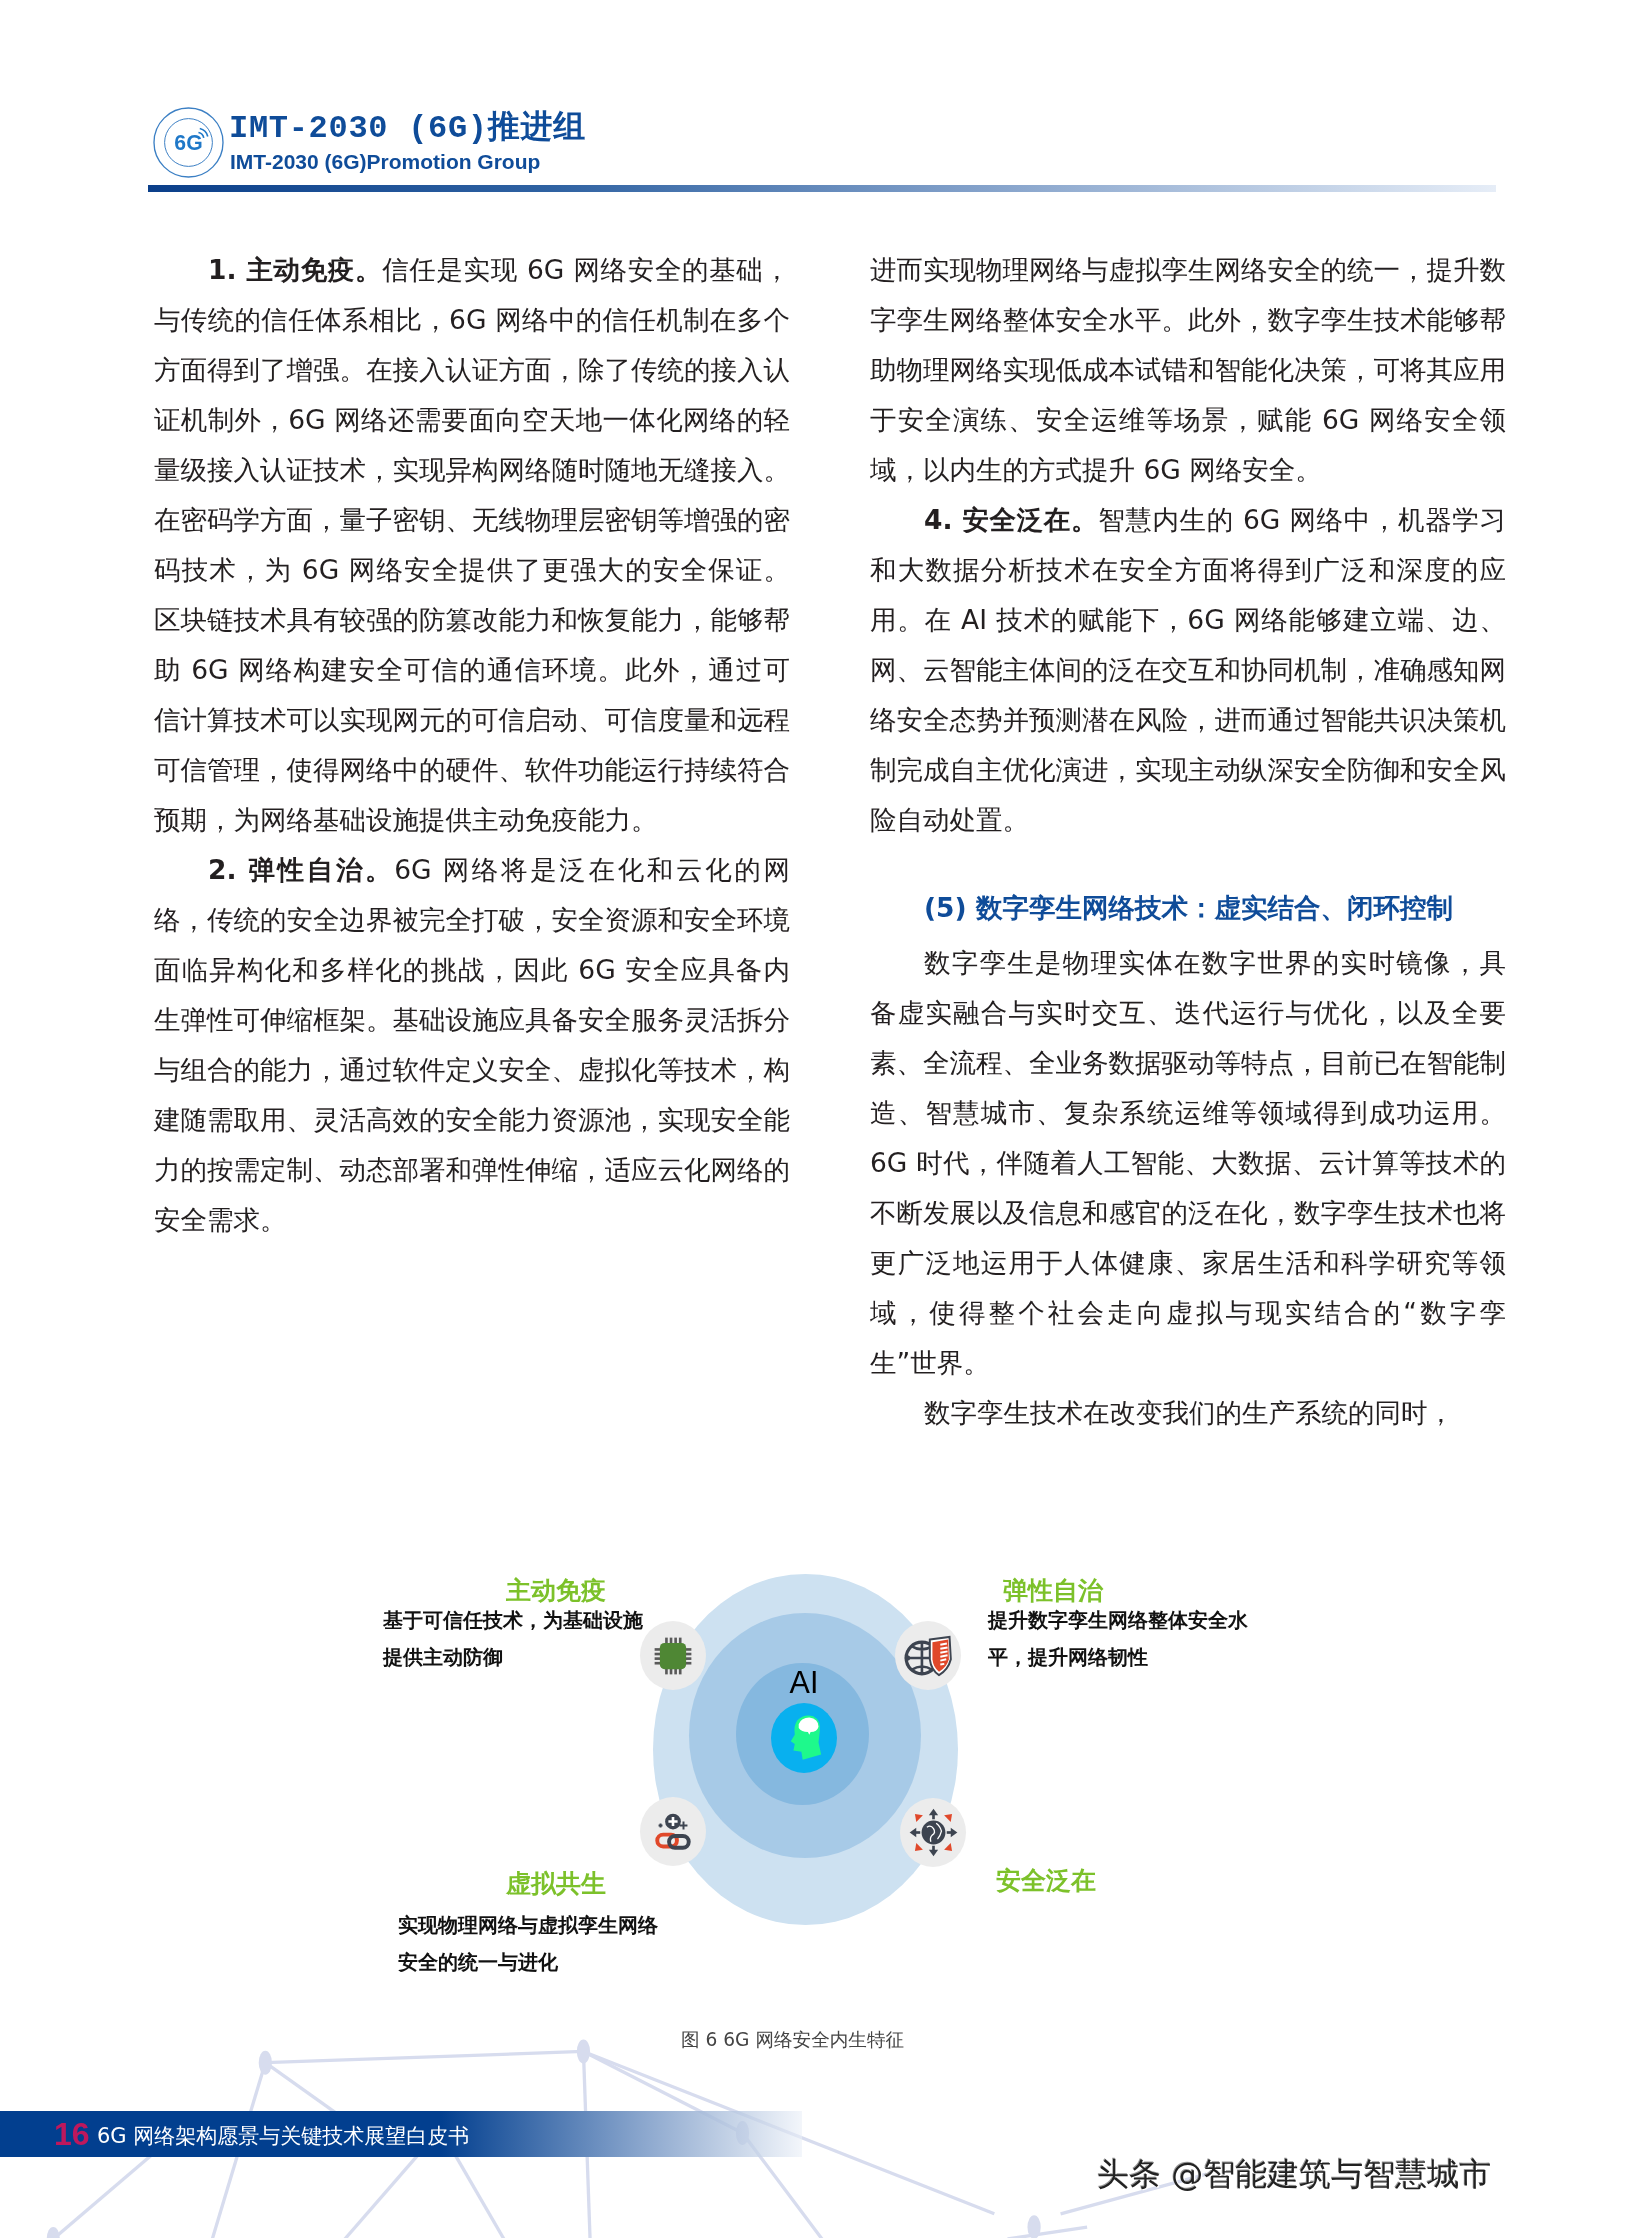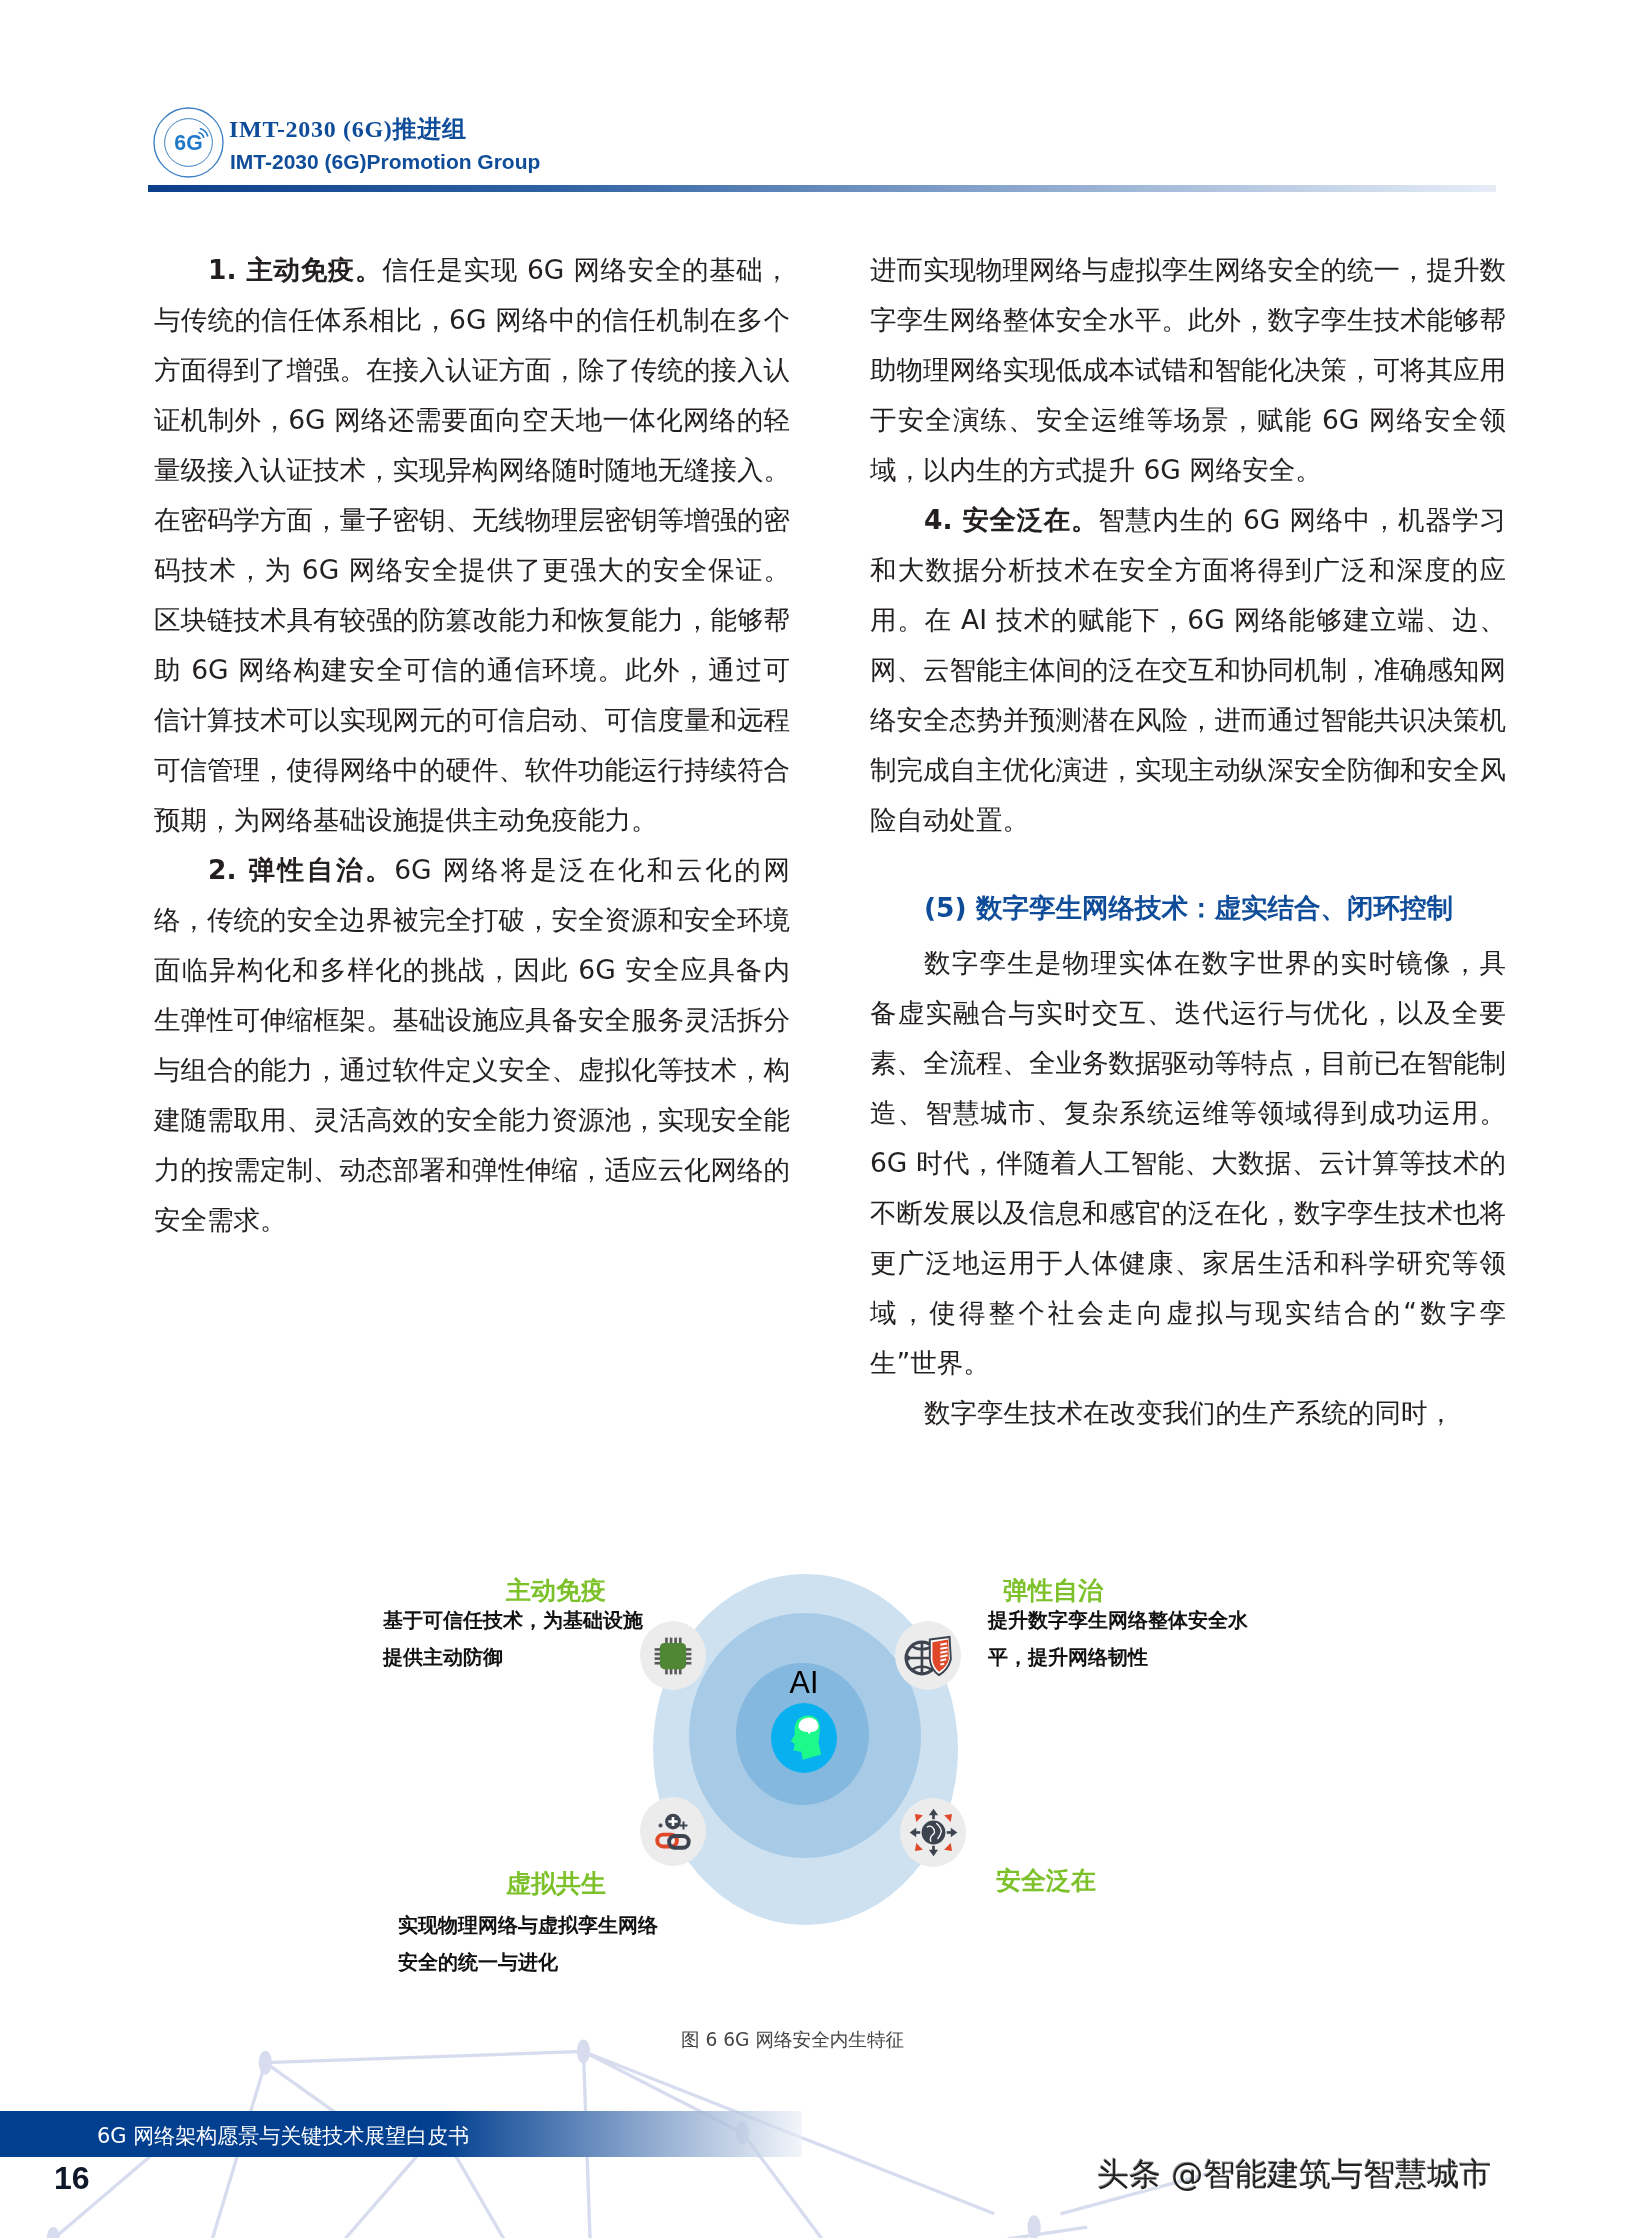--- a/index.html
+++ b/index.html
@@ -1,23 +1,23 @@
 <!DOCTYPE html>
 <html style="font-size:10.6px"><head>
 <meta charset="utf-8">
 <style>
   html, body { margin:0; padding:0; background:#ffffff; }
   body { width:1650px; height:2239px; position:relative; overflow:hidden;
          font-family:"DejaVu Sans","Liberation Sans",sans-serif; color:#231f20; }
 
   
   .logo { position:absolute; left:152px; top:106px; width:73px; height:73px; }
-  .org-cn { position:absolute; left:229px; top:109px; font-size:24px; font-weight:bold;
+  .org-cn { position:absolute; left:229px; top:109px; font-size:32px; font-weight:bold;
             color:#0f4c99; line-height:40px; letter-spacing:0.7px; white-space:nowrap;
-            font-family:Liberation Serif, serif; }
+            font-family:Liberation Mono, monospace; }
   .org-en { position:absolute; left:230px; top:149px; font-size:21px; font-weight:bold;
             color:#0f4c99; line-height:26.5px; white-space:nowrap;
             font-family:"Liberation Sans","DejaVu Sans",sans-serif; }
   .header-bar { position:absolute; left:148px; top:185px; width:1348px; height:6.6px;
                 background:linear-gradient(90deg,#0b3f8a 0%,#2f62a2 30%,#7f9ec8 60%,#e6edf7 100%); }
 
   
   .col { position:absolute; top:245px; width:636px; font-size:26.5px; line-height:50px;
          text-align:justify; }
   .col-left  { left:154px; }
@@ -57,22 +57,22 @@
   .t4 { left:996px; top:342px; }
   .d4 { left:987px; top:383px; width:278px; }
 
   .caption { position:absolute; left:681px; top:2029px; font-size:18.6px; color:#444;
              white-space:nowrap; line-height:22.5px; }
 
   
   .net-bg { position:absolute; left:0; top:2015px; width:1650px; height:224px; }
   .footer-band { position:absolute; left:0; top:2111px; width:802px; height:46px;
                  background:linear-gradient(90deg,#023f8f 0%,#023f8f 55%,#8aa6cd 80%,rgba(235,240,248,0.6) 100%); }
-  .page-num { position:absolute; left:54px; top:2116px; font-size:32px; font-weight:bold; color:#0f172a;
-              line-height:37px; font-family:"Liberation Sans","DejaVu Sans",sans-serif;margin-top:44px; }
+  .page-num { position:absolute; left:54px; top:2116px; font-size:32px; font-weight:bold; color:#be185d;
+              line-height:37px; font-family:"Liberation Sans","DejaVu Sans",sans-serif; }
   .doc-title { position:absolute; left:97px; top:2123px; font-size:21px; color:#fff;
                line-height:26.5px; white-space:nowrap; }
   .watermark { position:absolute; left:1097px; top:2154px; font-size:32px; color:#222;
                line-height:40px; white-space:nowrap;
                text-shadow:1.3px 1.3px 0 #fff, -0.7px -0.7px 0 #999; }
 </style>
 </head>
 <body>
 
 <div class="logo">

